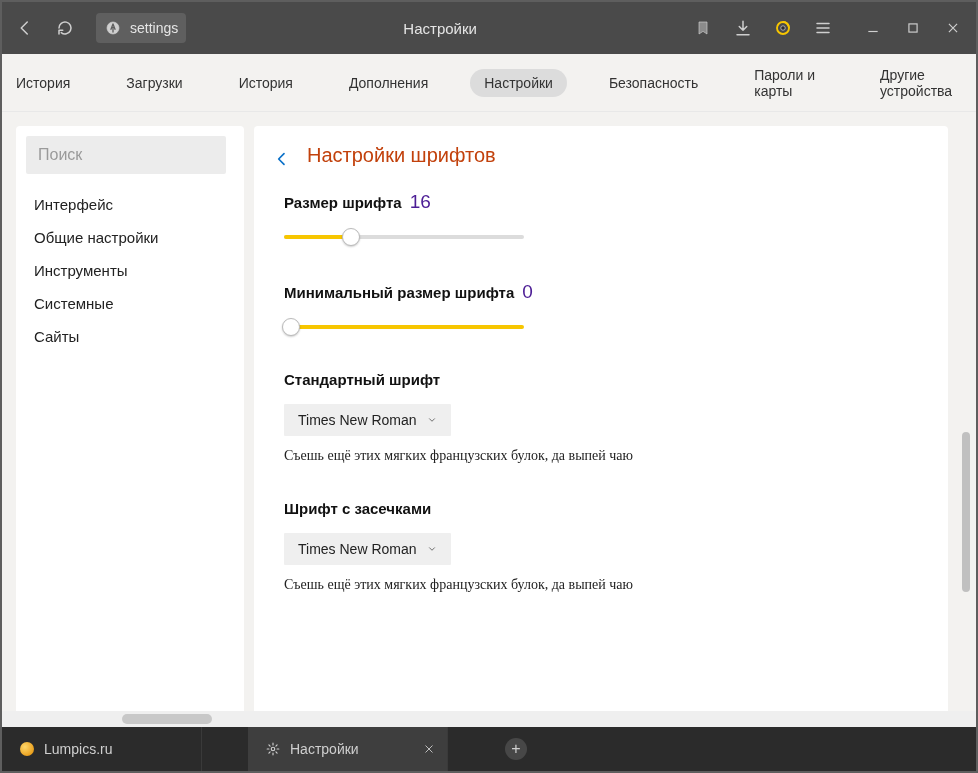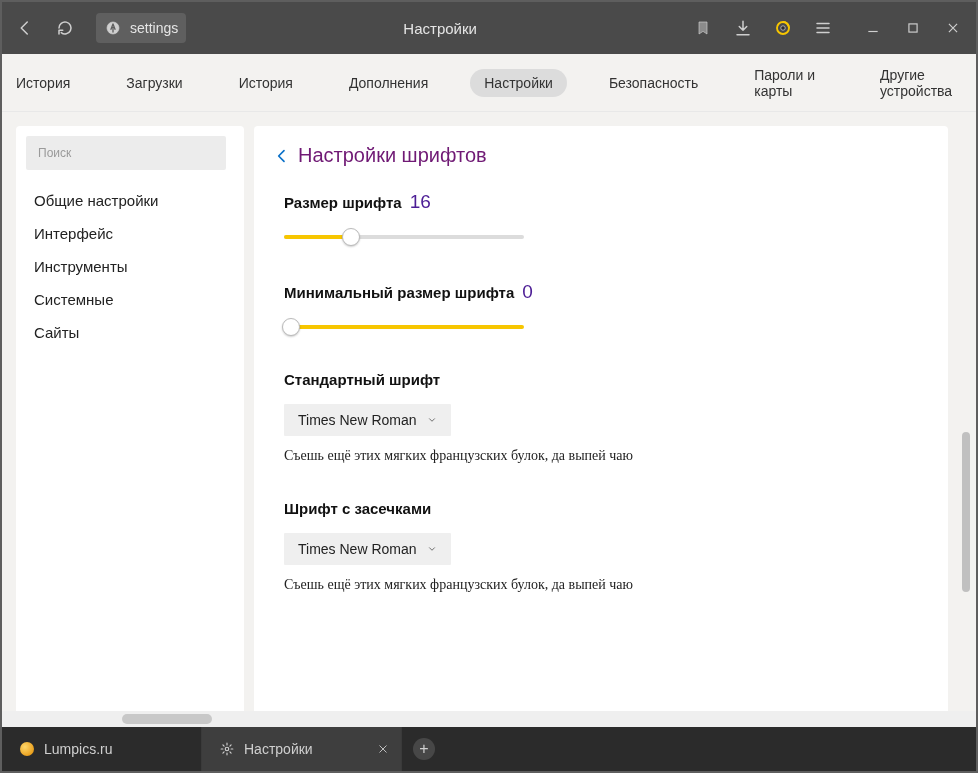--- a/index.html
+++ b/index.html
@@ -20,26 +20,26 @@
 
 .navtabs { height: 58px; background: #f3f2f0; display: flex; align-items: center; justify-content: center; gap: 28px; border-bottom: 1px solid #e8e8e8; }
 .navtabs .tab { font-size: 14px; color: #333; padding: 6px 14px; border-radius: 14px; cursor: pointer; }
 .navtabs .tab.active { background: #dcdcdc; }
 
 
 .body { flex: 1; display: flex; background: #f3f2f0; overflow: hidden; position: relative; }
 
 
 .sidebar { width: 228px; background: #fff; margin: 14px 10px 0 14px; border-radius: 4px 4px 0 0; display: flex; flex-direction: column; padding-bottom: 10px; }
-.sidebar .search { margin: 10px 18px 14px 10px; background: #ececec; border-radius: 2px; padding: 10px 12px; color: #9a9a9a; font-size: 12px; }
+.sidebar .search { margin: 10px 18px 14px 10px; background: #ececec; border-radius: 2px; padding: 10px 12px; color: #9a9a9a; font-size: 16px; }
 .sidebar .item { padding: 8px 18px; font-size: 15px; color: #222; cursor: pointer; }
 
 
 .content { flex: 1; background: #fff; margin: 14px 28px 0 0; border-radius: 4px 4px 0 0; padding: 12px 24px 0 20px; overflow: hidden; }
-.content .header { display: flex; align-items: center; gap: 8px; color: #701a75; font-size: 20px; margin-bottom: 24px; margin-top: 6px; }
+.content .header { display: flex; align-items: flex-end; gap: 17px; color: #c2410c; font-size: 20px; margin-bottom: 24px; margin-top: 6px; }
 .content .chev { width: 16px; height: 16px; }
 
 .section { margin-bottom: 36px; margin-left: 10px; }
 .section .label-row { display: flex; align-items: baseline; gap: 8px; margin-bottom: 16px; }
 .section .label { font-weight: 600; font-size: 15px; color: #111; }
 .section .value { color: #4c1d95; font-size: 19px; }
 
 
 .slider { position: relative; width: 240px; height: 16px; }
 .slider .track-bg { position: absolute; left: 0; right: 0; top: 6px; height: 4px; background: #dcdcdc; border-radius: 2px; }
@@ -53,21 +53,21 @@
 
 
 .vscroll { position: absolute; right: 4px; top: 0; bottom: 0; width: 14px; }
 .vscroll .thumb { position: absolute; right: 2px; top: 320px; width: 8px; height: 160px; background: #c0c0c0; border-radius: 4px; }
 
 
 .hscroll { height: 16px; background: #efefef; position: relative; }
 .hscroll .hthumb { position: absolute; left: 120px; top: 3px; width: 90px; height: 10px; background: #c8c8c8; border-radius: 5px; }
 
 
-.tabstrip { height: 44px; background: #2b2b2b; display: flex; align-items: stretch; }
+.tabstrip { height: 44px; background: #2b2b2b; display: flex; align-items: stretch; gap: 46px; }
 .tabstrip .btab { display: flex; align-items: center; gap: 10px; padding: 0 18px; color: #cfcfcf; font-size: 14px; border-right: 1px solid #3a3a3a; min-width: 200px; position: relative; }
 .tabstrip .btab.active { background: #3e3e3e; }
 .tabstrip .btab .dot { width: 14px; height: 14px; border-radius: 50%; background: radial-gradient(circle at 35% 35%, #ffd76a, #e08a00); }
 .tabstrip .btab .gear { width: 14px; height: 14px; }
 .tabstrip .btab .close { position: absolute; right: 12px; color: #bdbdbd; }
 .tabstrip .newtab { width: 44px; display: flex; align-items: center; justify-content: center; }
 .tabstrip .newtab .circle { width: 22px; height: 22px; border-radius: 50%; background: #474747; display: flex; align-items: center; justify-content: center; color: #cfcfcf; font-size: 16px; }
 
 svg { display: block; }
 </style>
@@ -150,22 +150,22 @@
     <div class="tab active">Настройки</div>
     <div class="tab">Безопасность</div>
     <div class="tab">Пароли и карты</div>
     <div class="tab">Другие устройства</div>
   </div>
 
   <div class="body">
 
     <div class="sidebar">
       <div class="search">Поиск</div>
+      <div class="item">Интерфейс</div>
       <div class="item">Общие настройки</div>
-      <div class="item">Интерфейс</div>
       <div class="item">Инструменты</div>
       <div class="item">Системные</div>
       <div class="item">Сайты</div>
     </div>
 
     <div class="content">
       <div class="header">
         <span class="chev">
           <svg viewBox="0 0 24 24" width="16" height="16">
               <path d="M15 4l-8 8 8 8" stroke="#0d72c9" stroke-width="2.5" fill="none" stroke-linecap="round" stroke-linejoin="round"></path>

